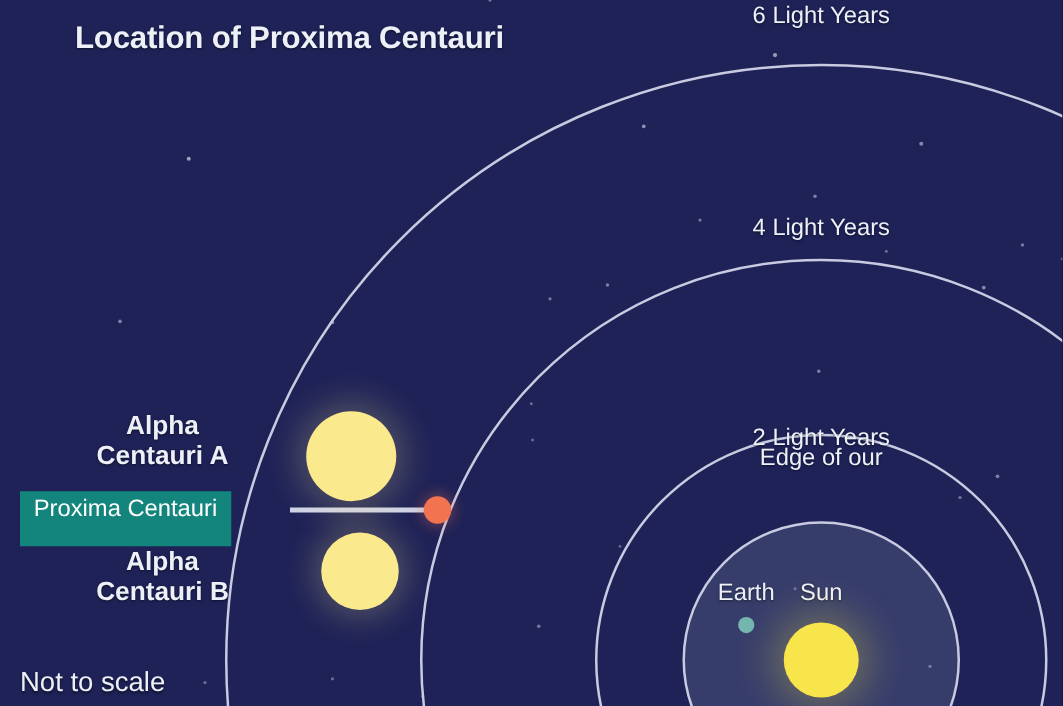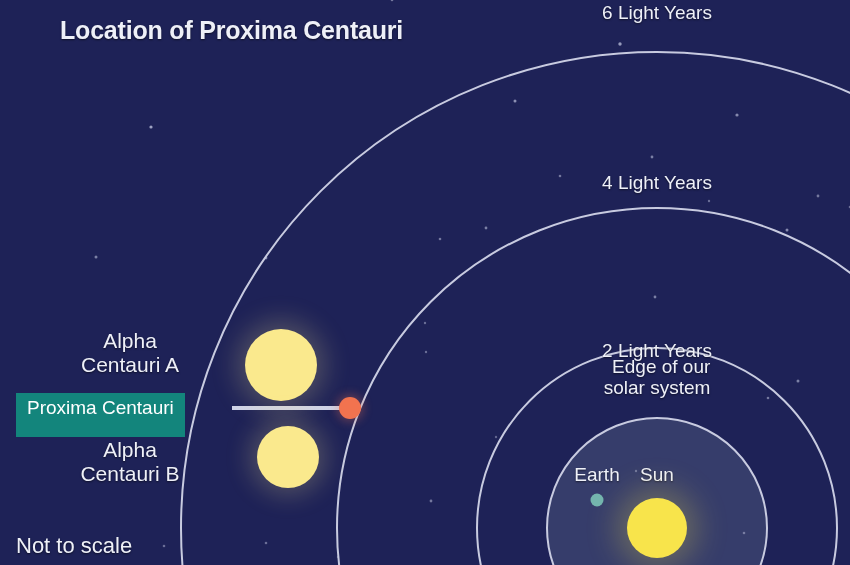--- a/index.html
+++ b/index.html
@@ -39,20 +39,21 @@
   }
   .ring-label {
     font-size: 19px;
     text-align: center;
     transform: translateX(-50%);
   }
   .star-label {
     font-size: 21px;
     text-align: center;
     transform: translateX(-50%);
+    font-weight: bold;
   }
   #edge-label {
     font-size: 19px;
     text-align: right;
     transform: translateX(-50%);
   }
   #earth-label, #sun-label {
     font-size: 19px;
     transform: translateX(-50%);
   }
@@ -166,21 +167,20 @@
   </svg>
 
   <div class="lbl" id="page-title">Location of Proxima Centauri</div>
 
   <div class="lbl ring-label" style="left:657px; top:2px;">6 Light Years</div>
   <div class="lbl ring-label" style="left:657px; top:172px;">4 Light Years</div>
   <div class="lbl ring-label" style="left:657px; top:312px;margin-top:28px;">2 Light Years</div>
 
   <div class="lbl" id="edge-label" style="left:657px; top:356px;">
     <div>Edge of our</div>
-    <div>solar system</div>
   </div>
 
   <div class="lbl star-label" style="left:130px; top:329px;">
     <div>Alpha</div>
     <div>Centauri A</div>
   </div>
 
   <div class="lbl star-label" style="left:130px; top:438px;">
     <div>Alpha</div>
     <div>Centauri B</div>

